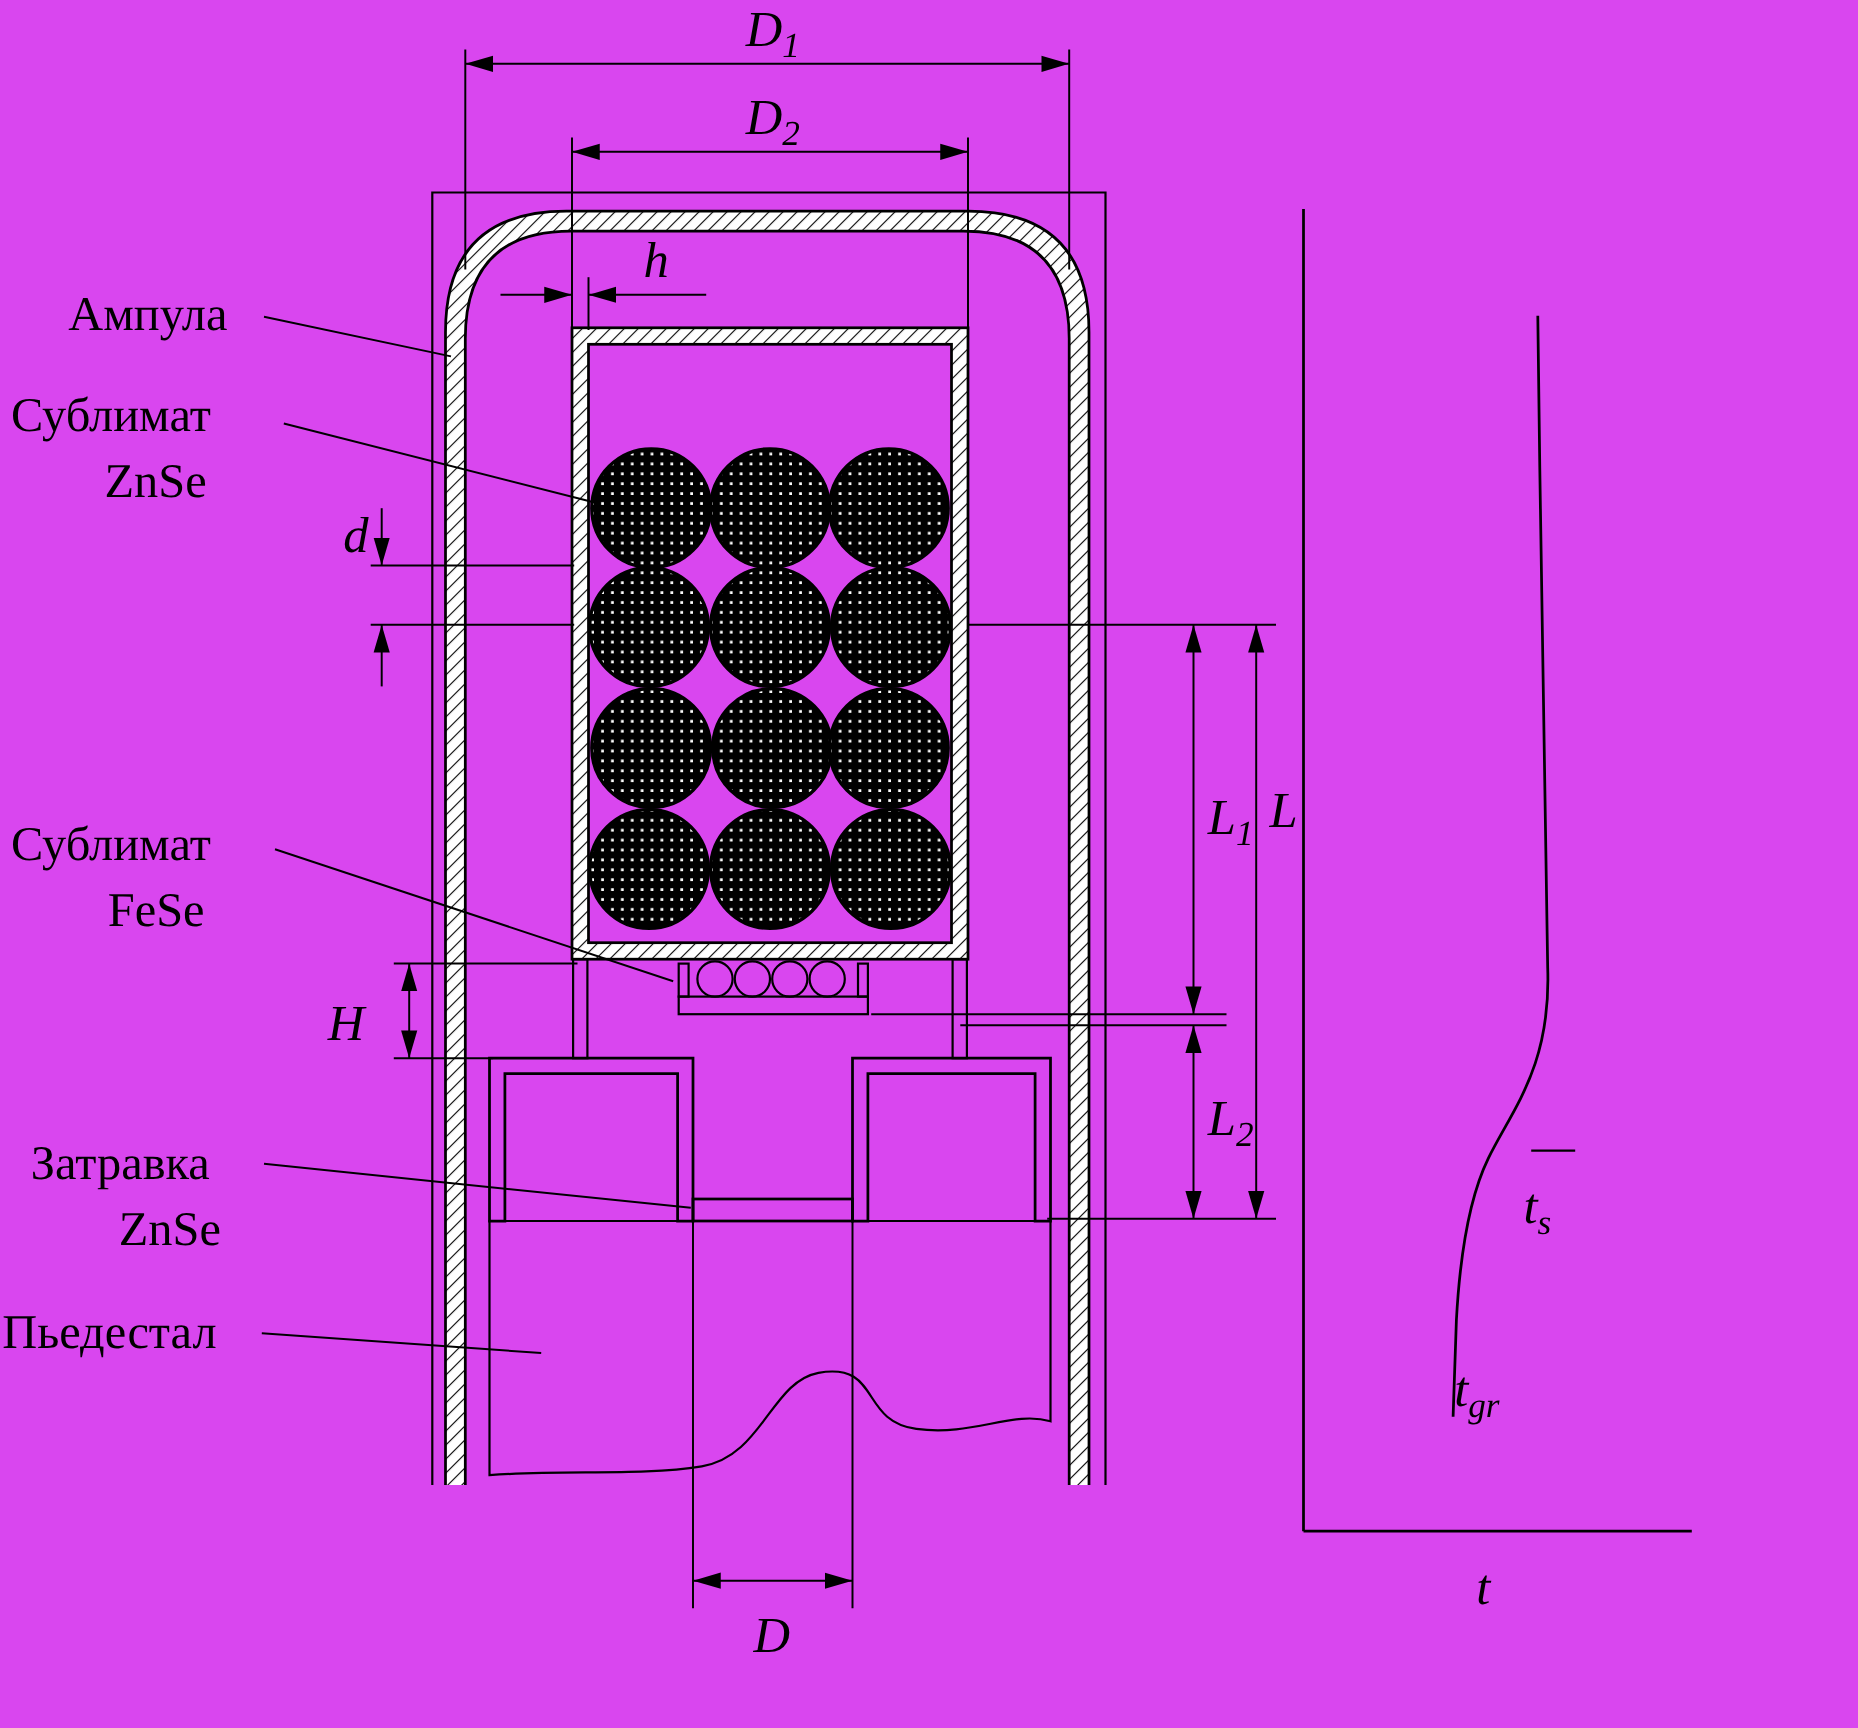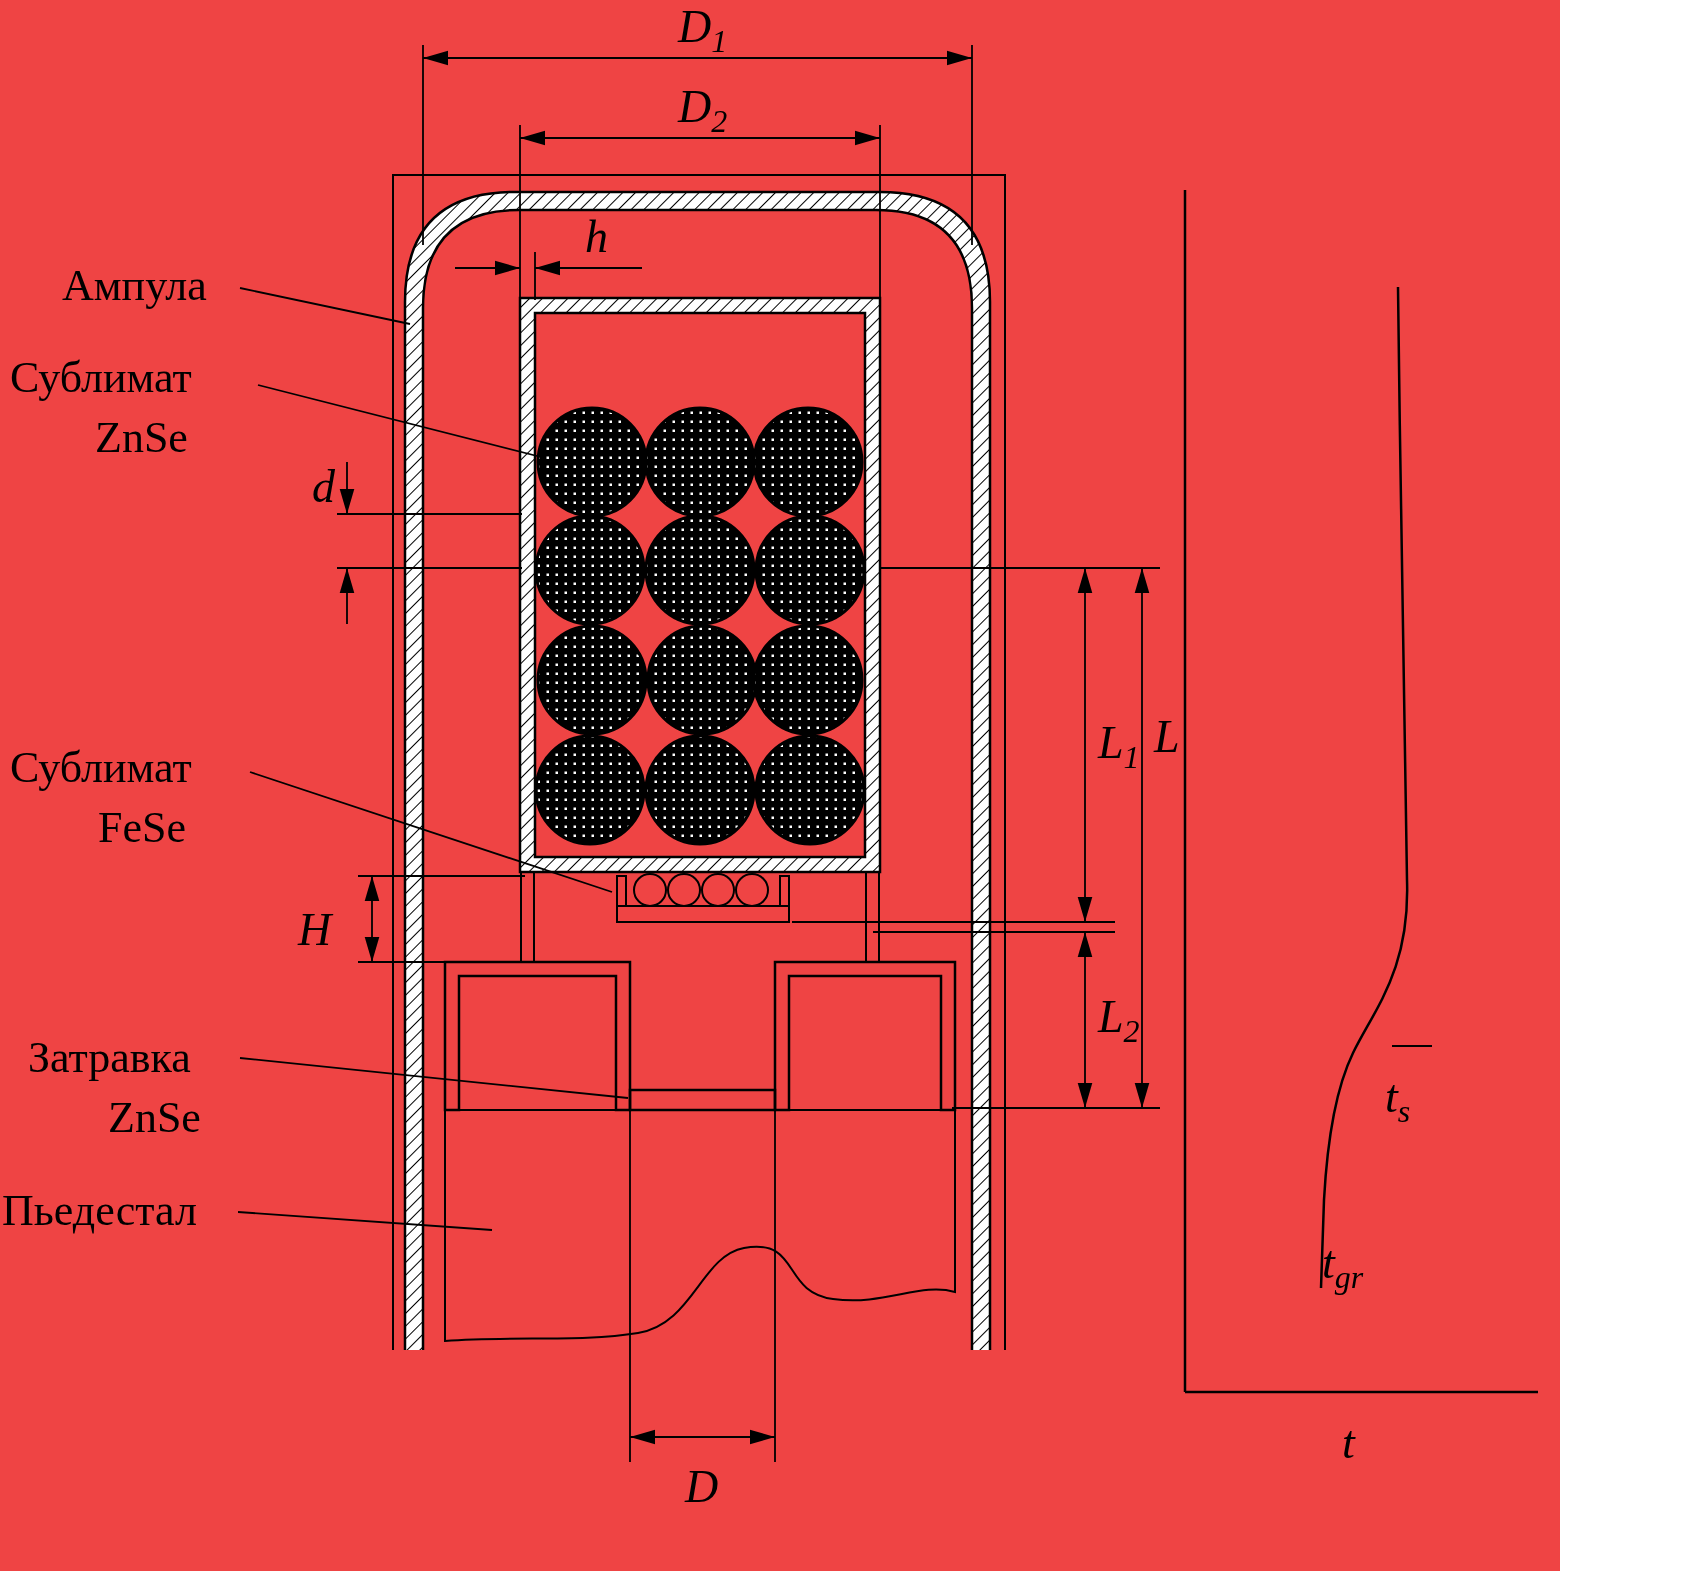--- a/index.html
+++ b/index.html
@@ -1,16 +1,16 @@
 <!DOCTYPE html>
 <html><head>
 <meta charset="utf-8">
 <style>
   html,body{margin:0;padding:0;background:#ffffff;}
-  .canvas{position:relative;width:1560px;height:1571px;background:#ef4444;overflow:hidden;}
+  .canvas{position:relative;width:1689px;height:1571px;background:#d946ef;overflow:hidden;}
   svg{display:block;}
   .st  {stroke:#000;stroke-width:2.5;fill:none;}
   .st2 {stroke:#000;stroke-width:2;fill:none;}
   .dim {stroke:#000;stroke-width:1.8;fill:none;}
   .lbl {font-family:"Liberation Serif",serif;font-size:44px;fill:#000;}
   .dimlbl{font-family:"Liberation Serif",serif;font-size:46px;font-style:italic;fill:#000;}
   .sub {font-size:32px;}
 </style>
 </head>
 <body>

